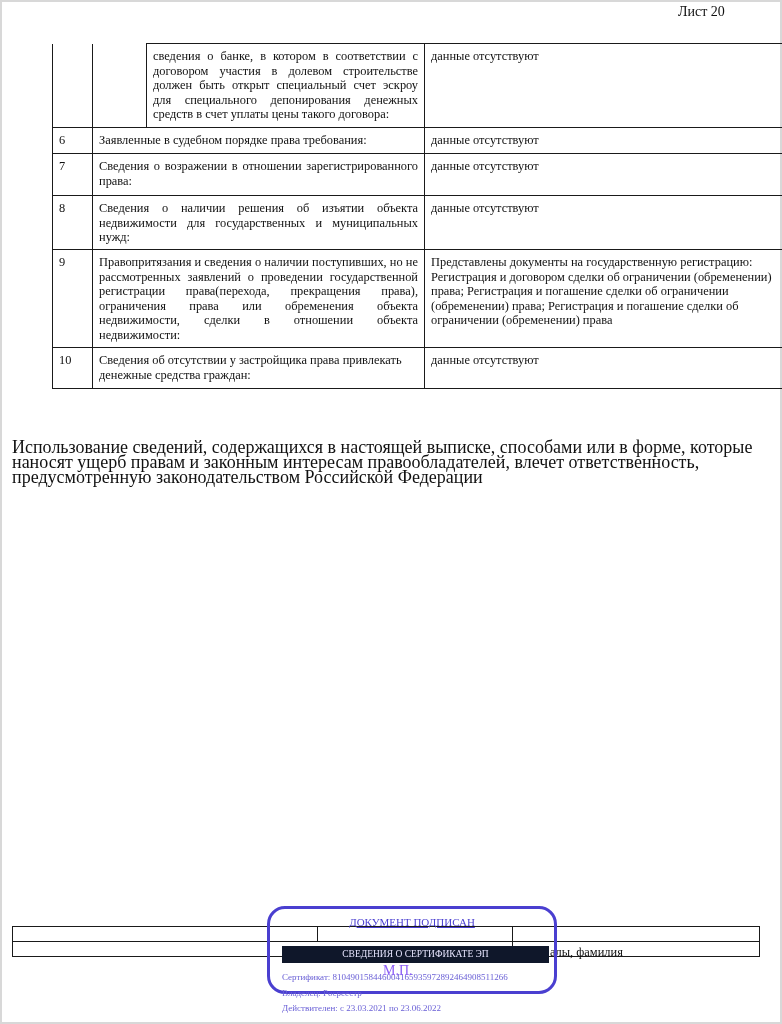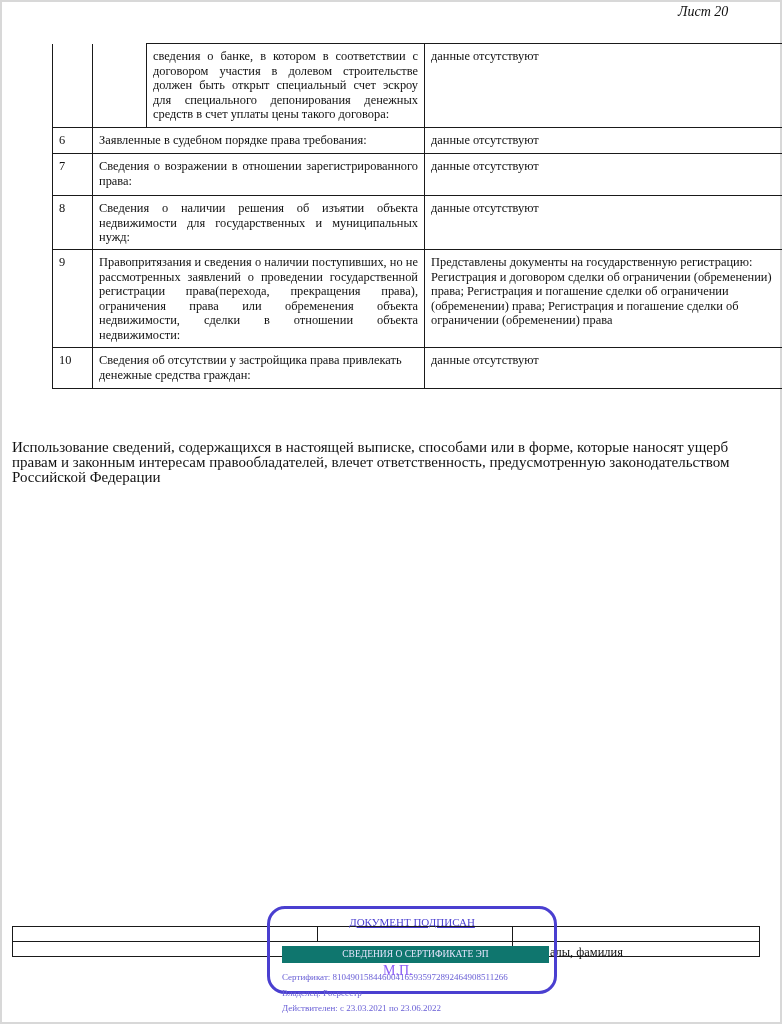--- a/index.html
+++ b/index.html
@@ -8,55 +8,55 @@
     background: #ffffff;
     font-family: "Liberation Serif", "DejaVu Serif", serif;
     color: #111;
   }
   .page-frame {
     position: absolute; left: 0; top: 0; width: 778px; height: 1020px;
     border: 2px solid #d8d8d8; border-right-width: 4px; border-bottom-width: 4px;
     box-sizing: content-box; pointer-events: none;
   }
   .sheet-label {
-    position: absolute; left: 678px; top: 4px; font-size: 14px; font-style: italic;
+    position: absolute; left: 678px; top: 4px; font-size: 14px;
   }
   table.main {
     position: absolute; left: 12px; top: 43px; width: 748px;
     border-collapse: collapse; font-size: 12.4px; line-height: 14.6px; margin-left: 40px;
   }
   table.main td {
     border: 1.6px solid #1a1a1a; vertical-align: top; padding: 5px 6px 4px 6px;
   }
   td.num { width: 27px; }
   td.nested-spacer { width: 41px; }
   .tjust { text-align: justify; text-align-last: left; }
   .notice {
     position: absolute; left: 12px; top: 440px; width: 752px;
-    font-size: 15px; line-height: 15px;
+    font-size: 18px; line-height: 15px;
   }
   table.sig {
     position: absolute; left: 12px; top: 926px; width: 748px;
     border-collapse: collapse; font-size: 12.4px; text-align: right;
   }
   table.sig td { border: 1.6px solid #1a1a1a; height: 14px; padding: 0 2px; line-height: 14px; }
   .stamp {
     position: absolute; left: 267px; top: 906px; width: 290px; height: 88px;
     border: 3px solid #4a3fd0; border-radius: 18px; box-sizing: border-box;
     color: #4a3fd0;
     padding-left: 26px;
   }
   .stamp-title {
     position: absolute; left: 0; right: 0; top: 6px; text-align: center;
     font-size: 11px; line-height: 14px; text-decoration: underline;
     background: transparent;
   }
   .stamp-bar {
     position: absolute; left: 12px; top: 37px; width: 267px; height: 17px;
-    background: #0f766e; color: #e8e6ff; font-size: 9.5px; line-height: 17px;
+    background: #0f172a; color: #e8e6ff; font-size: 9.5px; line-height: 17px;
     text-align: center;
   }
   .stamp-line { position: absolute; left: 12px; font-size: 9px; color: #6a60d6; white-space: nowrap; }
   .mp { position: absolute; left: 383px; top: 963px; font-size: 14px; color: #8b5cf6; }
   .sig-right-text { position: absolute; left: 550px; top: 945px; font-size: 12.4px; }
 </style>
 </head>
 <body>
 
 <div class="page-frame"></div>

